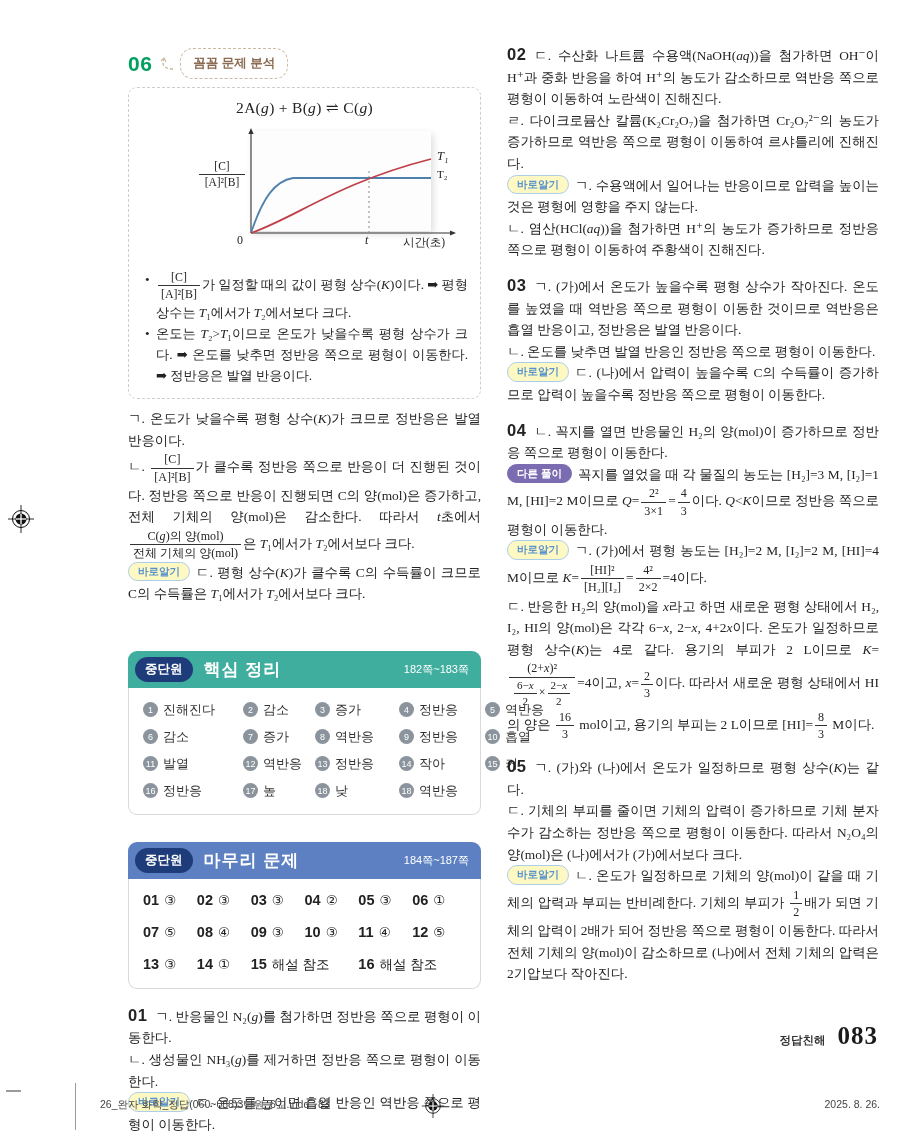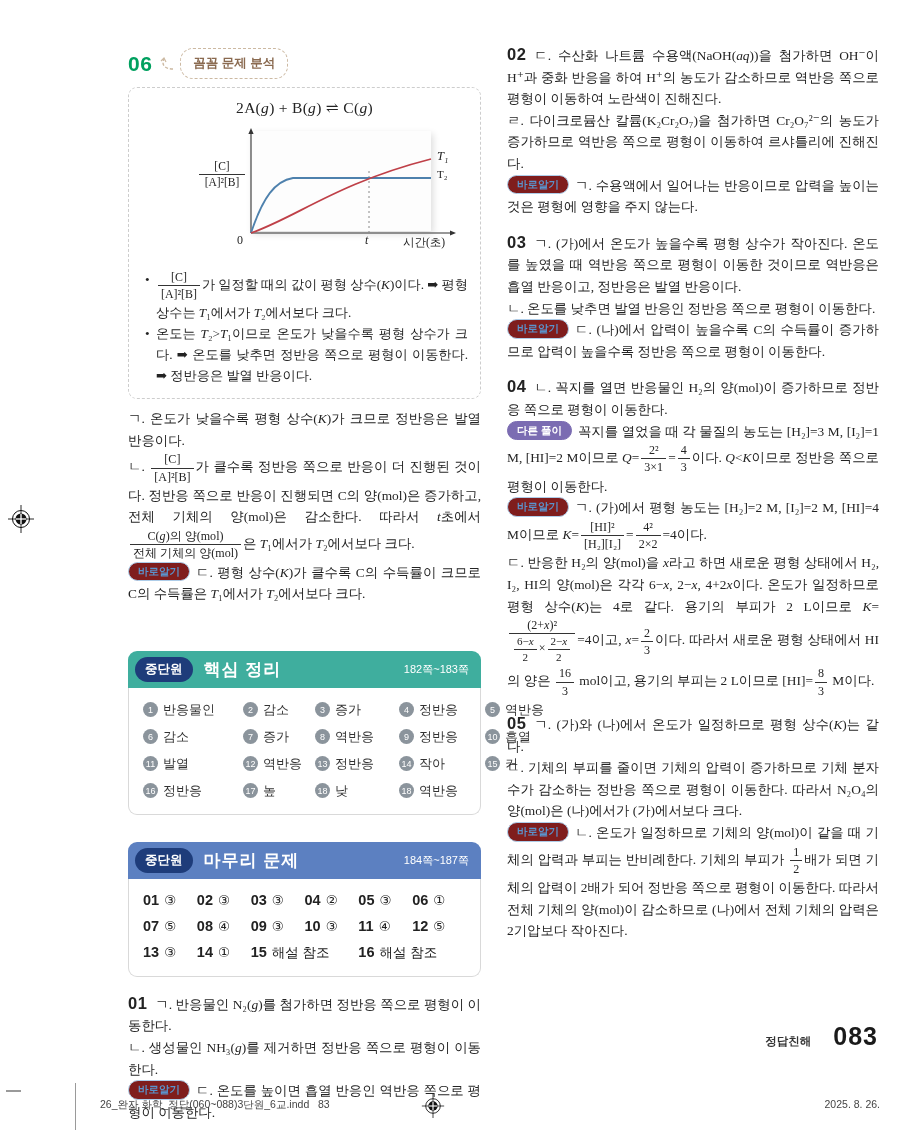--- a/index.html
+++ b/index.html
@@ -42,21 +42,21 @@
   .bullets li::before{content:"•";position:absolute;left:0;top:0;}
 
   
   .sol{margin-bottom:14px;}
   .para{font-size:13.4px;line-height:21.6px;text-align:justify;}
   .pnum{font-family:"Liberation Sans","DejaVu Sans",sans-serif;font-weight:bold;
     font-size:16.5px;margin-right:8px;letter-spacing:0.5px;}
   .badge{display:inline-block;font-family:"Liberation Sans","DejaVu Sans",sans-serif;
     font-size:10.5px;font-weight:bold;border-radius:10px;padding:1px 9px 2px;margin-right:6px;
     vertical-align:2px;line-height:1.4;}
-  .badge.baro{color:#5a93cc;border:1.2px solid #aecde9;background:#7f1d1d;}
+  .badge.baro{color:#5a93cc;border:1.2px solid #aecde9;background:#fef9c3;}
   .badge.dareun{color:#fff;border:1.2px solid #7b6cb2;background:#7b6cb2;}
 
   .frac{display:inline-flex;flex-direction:column;text-align:center;vertical-align:middle;
     font-size:0.9em;line-height:1.35;margin:0 2px;}
   .frac .fnum{display:block;border-bottom:1px solid #333;padding:0 3px;}
   .frac .fden{display:block;padding:0 3px;}
   .frac .frac{font-size:0.92em;}
 
   
   .section{margin-bottom:27px;}
@@ -70,29 +70,29 @@
   .sec-pages{position:absolute;right:12px;top:50%;transform:translateY(-50%);color:#fff;
     font-family:"Liberation Sans","DejaVu Sans",sans-serif;font-size:11px;}
   .sec-body{border:1px solid #d9d9d9;border-top:none;border-radius:0 0 9px 9px;background:#fff;
     padding:13px 14px 14px;}
   .core-grid{display:grid;grid-template-columns:100px 72px 84px 86px auto;row-gap:9px;
     font-family:"Liberation Sans","DejaVu Sans",sans-serif;font-size:13px;color:#333;}
   .core-item{white-space:nowrap;display:flex;align-items:center;}
   .item-num{display:inline-flex;flex:0 0 auto;width:15px;height:15px;border-radius:50%;
     background:#8b949c;color:#fff;font-size:9px;align-items:center;justify-content:center;
     margin-right:5px;font-family:"Liberation Sans","DejaVu Sans",sans-serif;}
-  .ans-grid{display:grid;grid-template-columns:repeat(6,1fr);row-gap:10px;
+  .ans-grid{display:grid;grid-template-columns:repeat(6,1fr);row-gap:16px;
     font-family:"Liberation Sans","DejaVu Sans",sans-serif;font-size:13.5px;color:#222;}
   .ans{white-space:nowrap;}
   .ans.wide{grid-column:span 2;}
   .ans-num{font-weight:bold;font-size:14.5px;margin-right:5px;}
 
   
-  .page-footer{position:absolute;right:22px;top:1022px;display:flex;align-items:baseline;gap:22px;
-    font-family:Liberation Sans, sans-serif;}
+  .page-footer{position:absolute;right:22px;top:1022px;display:flex;align-items:baseline;gap:12px;
+    font-family:Liberation Serif, serif;}
   .pf-label{font-size:11.5px;font-weight:bold;color:#333;}
   .pf-num{font-size:25px;font-weight:bold;color:#1a1a1a;letter-spacing:1px;}
   .print-filename{position:absolute;left:100px;top:1098px;font-family:"Liberation Sans","DejaVu Sans",sans-serif;
     font-size:10.5px;color:#444;white-space:pre;}
   .print-date{position:absolute;right:20px;top:1098px;font-family:"Liberation Sans","DejaVu Sans",sans-serif;
     font-size:10.5px;color:#444;}
   .crop-vline{position:absolute;left:75px;top:1083px;width:1px;height:47px;background:#9a9a9a;}
   .crop-dash{position:absolute;left:6px;top:1090px;width:15px;height:2px;background:#9a9a9a;}
   .regmark{position:absolute;}
   .regmark.left{left:7px;top:503px;}
@@ -161,21 +161,21 @@
   <div class="section core">
     <div class="sec-header">
       <span class="sec-badge">중단원</span>
       <span class="sec-title">핵심 정리</span>
       <span class="sec-pages">182쪽~183쪽</span>
     </div>
     <div class="sec-body">
       <div class="core-grid">
           <span class="core-item">
             <span class="item-num">1</span>
-            <span>반응물인</span>
+            <span>진해진다</span>
           </span>
           <span class="core-item">
             <span class="item-num">2</span>
             <span>감소</span>
           </span>
           <span class="core-item">
             <span class="item-num">3</span>
             <span>증가</span>
           </span>
           <span class="core-item">
@@ -279,20 +279,21 @@
       <div class="para">ㄴ. 생성물인 NH₃(<i>g</i>)를 제거하면 정반응 쪽으로 평형이 이동한다.</div>
       <div class="para"><span class="badge baro">바로알기</span>ㄷ. 온도를 높이면 흡열 반응인 역반응 쪽으로 평형이 이동한다.</div>
     </div>
 </div>
 
 <div class="col-right">
   <div class="sol">
       <div class="para"><span class="pnum">02</span>ㄷ. 수산화 나트륨 수용액(NaOH(<i>aq</i>))을 첨가하면 OH⁻이 H⁺과 중화 반응을 하여 H⁺의 농도가 감소하므로 역반응 쪽으로 평형이 이동하여 노란색이 진해진다.</div>
       <div class="para">ㄹ. 다이크로뮴산 칼륨(K₂Cr₂O₇)을 첨가하면 Cr₂O₇²⁻의 농도가 증가하므로 역반응 쪽으로 평형이 이동하여 르샤틀리에 진해진다.</div>
       <div class="para"><span class="badge baro">바로알기</span>ㄱ. 수용액에서 일어나는 반응이므로 압력을 높이는 것은 평형에 영향을 주지 않는다.</div>
+      <div class="para">ㄴ. 염산(HCl(<i>aq</i>))을 첨가하면 H⁺의 농도가 증가하므로 정반응 쪽으로 평형이 이동하여 주황색이 진해진다.</div>
     </div>
   <div class="sol">
       <div class="para"><span class="pnum">03</span>ㄱ. (가)에서 온도가 높을수록 평형 상수가 작아진다. 온도를 높였을 때 역반응 쪽으로 평형이 이동한 것이므로 역반응은 흡열 반응이고, 정반응은 발열 반응이다.</div>
       <div class="para">ㄴ. 온도를 낮추면 발열 반응인 정반응 쪽으로 평형이 이동한다.</div>
       <div class="para"><span class="badge baro">바로알기</span>ㄷ. (나)에서 압력이 높을수록 C의 수득률이 증가하므로 압력이 높을수록 정반응 쪽으로 평형이 이동한다.</div>
     </div>
   <div class="sol">
       <div class="para"><span class="pnum">04</span>ㄴ. 꼭지를 열면 반응물인 H₂의 양(mol)이 증가하므로 정반응 쪽으로 평형이 이동한다.</div>
       <div class="para"><span class="badge dareun">다른 풀이</span>꼭지를 열었을 때 각 물질의 농도는 [H₂]=3 M, [I₂]=1 M, [HI]=2 M이므로 <i>Q</i>=<span class="frac">
           <span class="fnum">2²</span>

